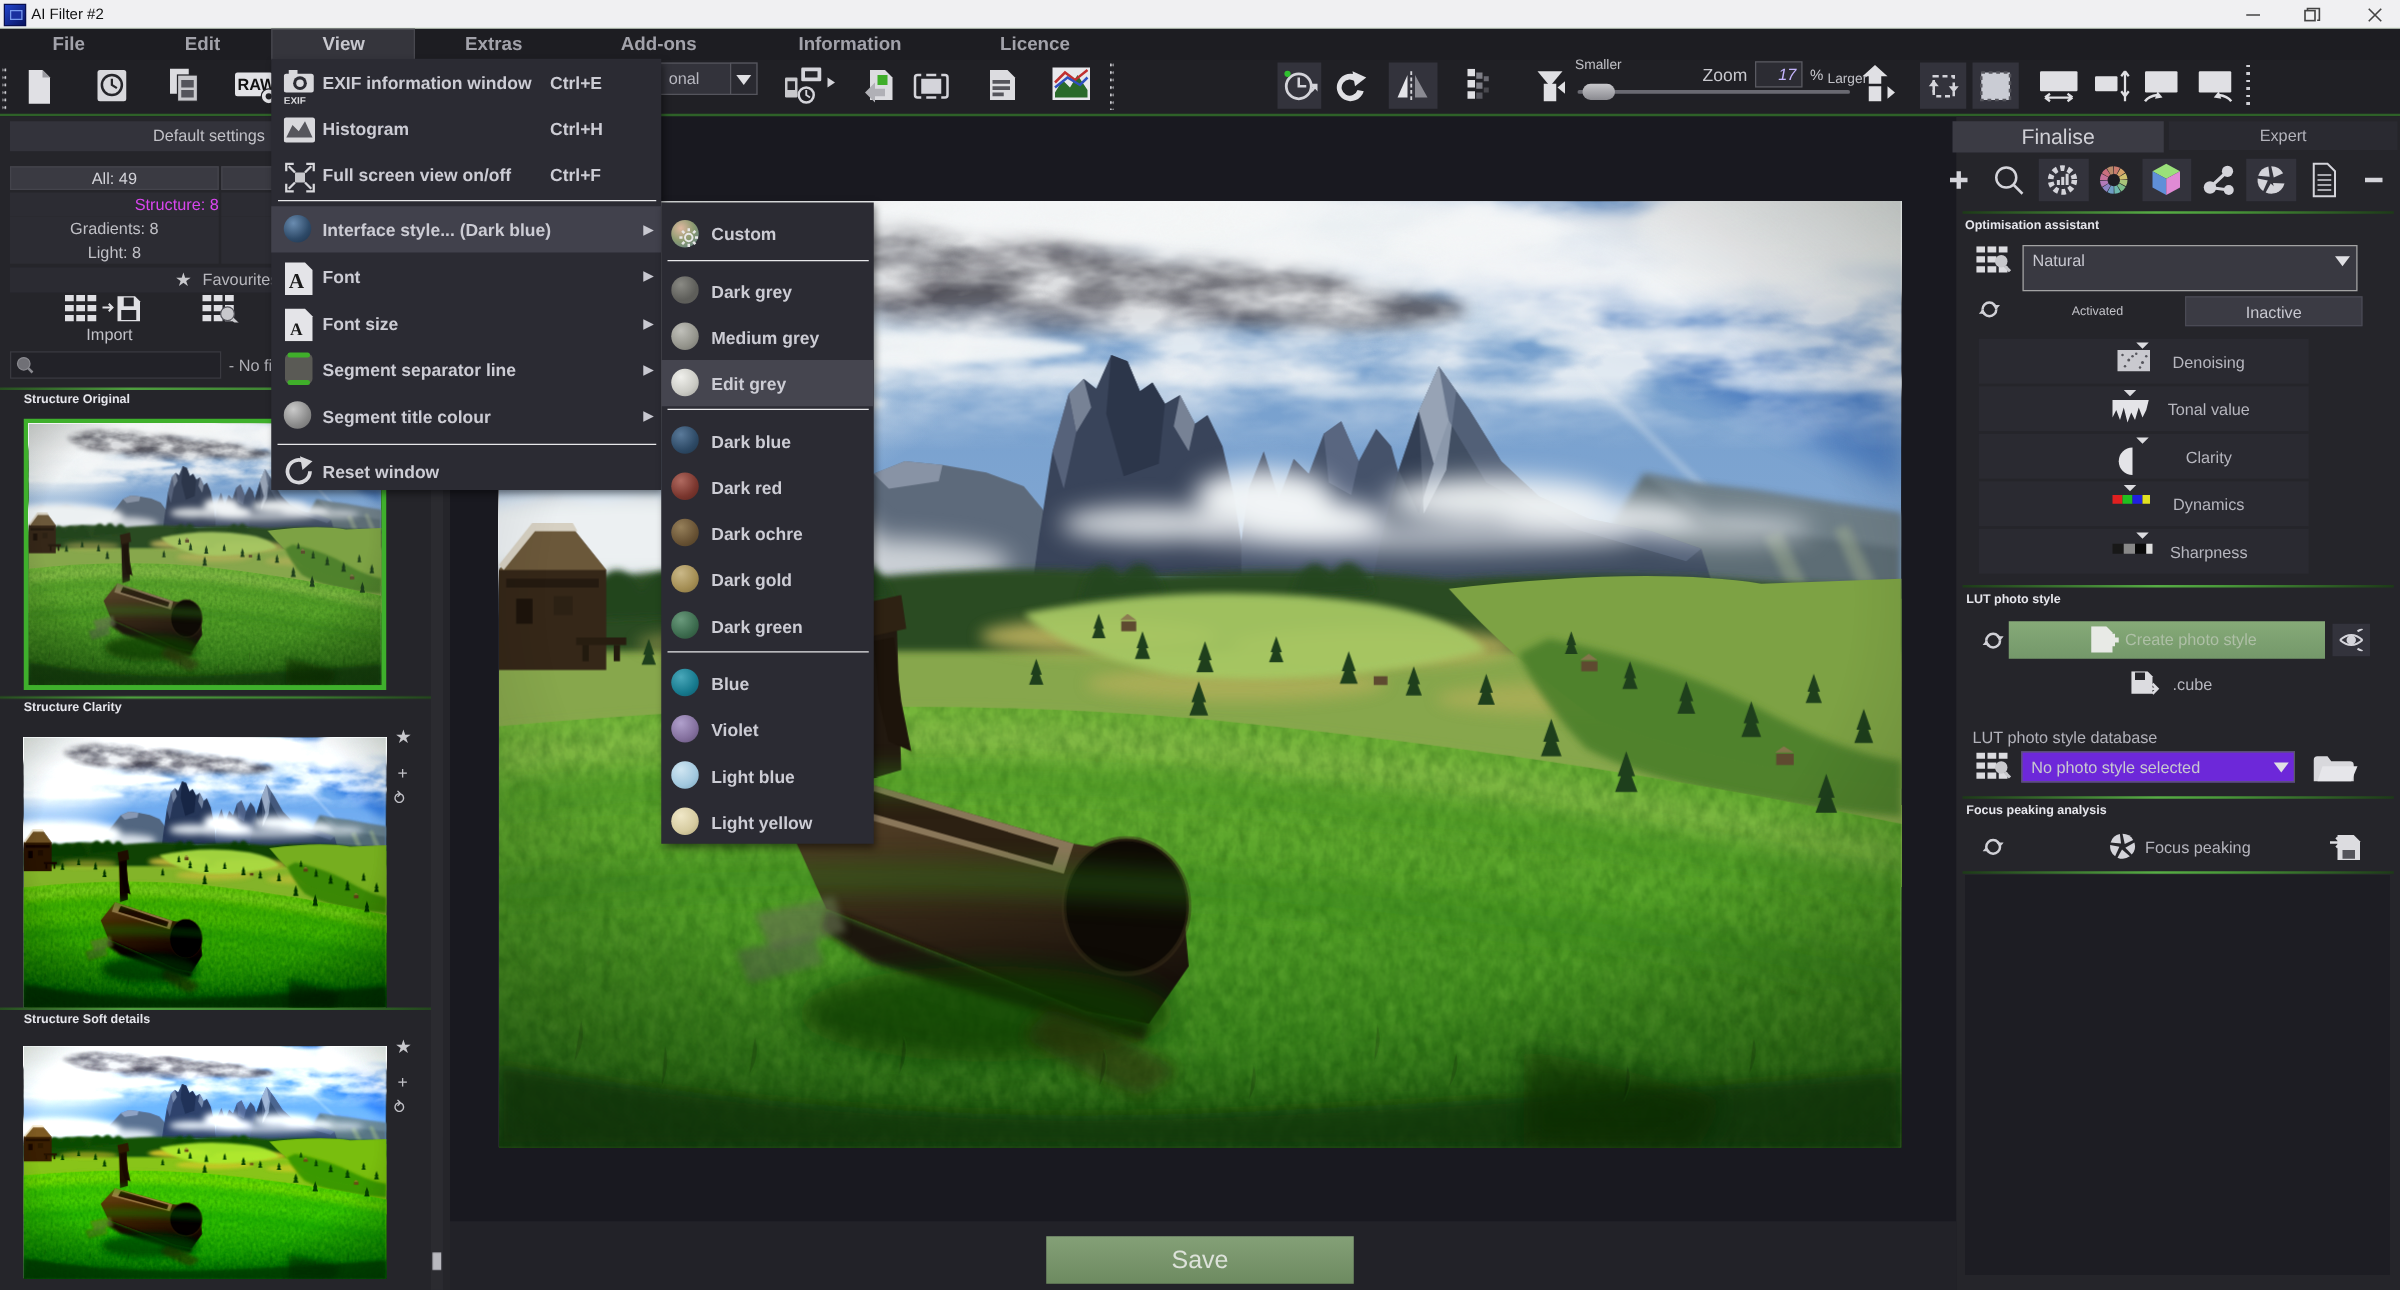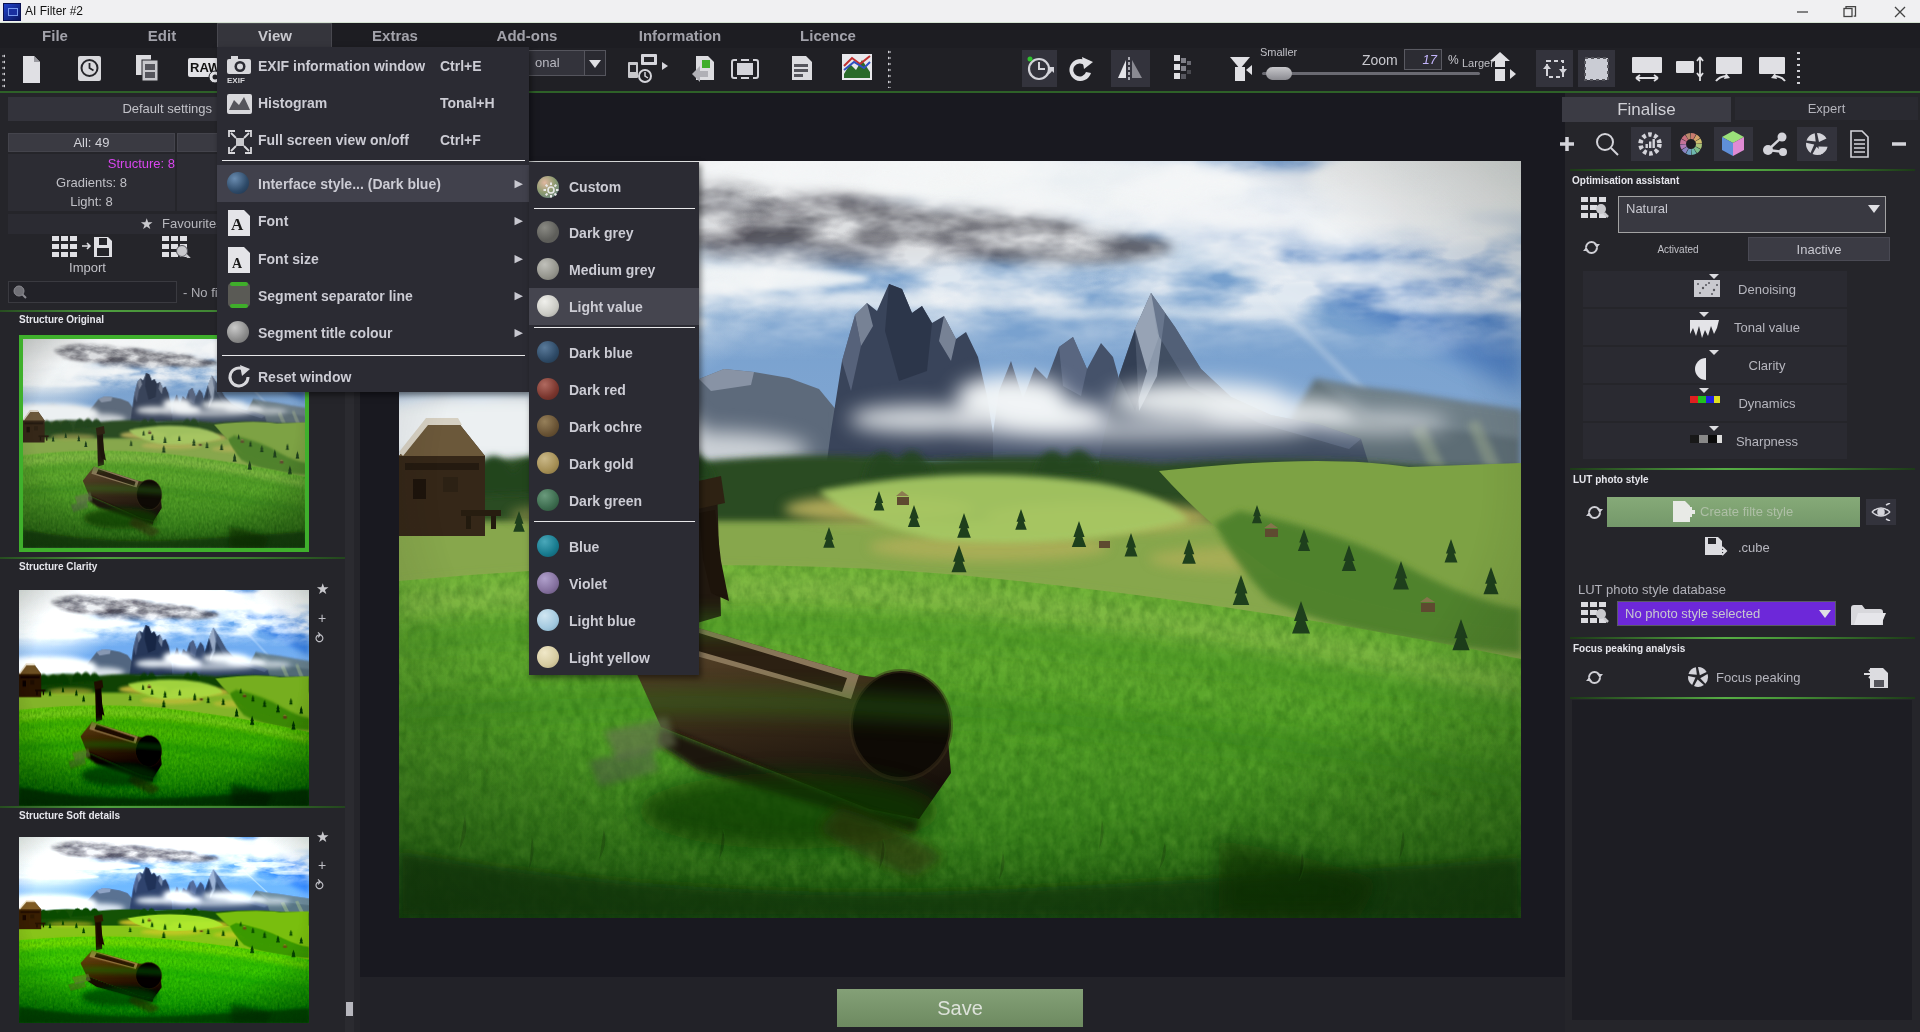--- a/index.html
+++ b/index.html
@@ -657,21 +657,21 @@
     <g fill="none" stroke="#d0d0d6" stroke-width="2">
       <path d="M3 8.5 a5.5 5.5 0 0 1 11 0"></path>
       <path d="M14 8.5 a5.5 5.5 0 0 1 -11 0"></path>
     </g>
   </svg>
 <div class="abs" style="left:1607px;top:497px;width:253px;height:30px;background:linear-gradient(180deg,#86aa78,#74986a);"></div>
 <svg class="abs" style="left:1671px;top:501px" width="30" height="23" viewBox="0 0 30 23">
     <path d="M2 0 h12 l5 5 v16 h-17 z" fill="#e8eae6"></path>
     <path d="M14 11 h10 M19 6 v10" stroke="#e8eae6" stroke-width="4"></path>
   </svg>
-<div class="abs" style="left:1700px;top:504px;font-size:13px;color:#aebfa6;">Create filte style</div>
+<div class="abs" style="left:1700px;top:504px;font-size:13px;color:#aebfa6;">Create photo style</div>
 <div class="ibox" style="left:1866px;top:499px;width:30px;height:26px;">
     <svg style="position:absolute;left:4px;top:4px" width="22" height="18" viewBox="0 0 22 18">
       <g stroke="#d4d4da" fill="none" stroke-width="1.6">
         <path d="M2 9 Q11 1 20 9"></path>
         <path d="M2 9 Q11 17 20 9"></path>
         <circle cx="11" cy="9" r="3" fill="#d4d4da"></circle>
         <path d="M16 2 l4 -2 M16 16 l4 2"></path>
       </g>
     </svg>
   </div>
@@ -745,21 +745,21 @@
         <text x="0" y="28" font-size="8" font-weight="bold" font-family="Liberation Sans" fill="#d8d8dc">EXIF</text>
       </g>
     </svg>
  <div class="mrow" style="top:11px;left:41px;">EXIF information window</div>
     <div class="mrow" style="top:11px;left:223px;">Ctrl+E</div>
  <svg class="abs" style="left:10px;top:45px" width="26" height="24" viewBox="0 0 26 24">
       <rect x="0" y="2" width="25" height="20" rx="2" fill="#d8d8dc"></rect>
       <path d="M2 18 L7 8 L12 13 L17 5 L23 18 Z" fill="#55555c"></path>
     </svg>
  <div class="mrow" style="top:48px;left:41px;">Histogram</div>
-    <div class="mrow" style="top:48px;left:223px;">Tonal+H</div>
+    <div class="mrow" style="top:48px;left:223px;">Ctrl+H</div>
  <svg class="abs" style="left:10px;top:82px" width="26" height="26" viewBox="0 0 26 26">
       <g stroke="#d8d8dc" stroke-width="1.8" fill="none">
         <path d="M2 8 V2 h6 M18 2 h6 v6 M24 18 v6 h-6 M8 24 H2 v-6"></path>
         <path d="M4 4 l5 5 M22 4 l-5 5 M22 22 l-5 -5 M4 22 l5 -5"></path>
       </g>
       <rect x="9" y="9" width="8" height="8" fill="#c8c8cc"></rect>
     </svg>
  <div class="mrow" style="top:85px;left:41px;">Full screen view on/off</div>
     <div class="mrow" style="top:85px;left:223px;">Ctrl+F</div>
  <div class="msep" style="top:113px;"></div>
@@ -813,21 +813,21 @@
         </g>
       </g>
     </svg>
  <div class="mrow" style="top:17px;left:40px;">Custom</div>
  <div class="msep" style="top:46px;"></div>
  <div class="sph" style="left:8px;top:59px;background:radial-gradient(circle at 35% 30%,#8a8a84,#5e5e5a 60%,#48484416);background-color:#5e5e5a;"></div>
     <div class="mrow" style="top:63px;left:40px;">Dark grey</div>
  <div class="sph" style="left:8px;top:96px;background:radial-gradient(circle at 35% 30%,#c0c0ba,#94948c 60%,#70706a);"></div>
     <div class="mrow" style="top:100px;left:40px;">Medium grey</div>
  <div class="sph" style="left:8px;top:133px;background:radial-gradient(circle at 35% 30%,#f0f0ec,#cacac4 60%,#a0a09a);"></div>
-    <div class="mrow" style="top:137px;left:40px;">Light value</div>
+    <div class="mrow" style="top:137px;left:40px;">Edit grey</div>
  <div class="msep" style="top:165px;"></div>
  <div class="sph" style="left:8px;top:179px;background:radial-gradient(circle at 35% 30%,#5a7a9a,#2e4a66 60%,#1e3448);"></div>
     <div class="mrow" style="top:183px;left:40px;">Dark blue</div>
  <div class="sph" style="left:8px;top:216px;background:radial-gradient(circle at 35% 30%,#b06a60,#7a362e 60%,#58241e);"></div>
     <div class="mrow" style="top:220px;left:40px;">Dark red</div>
  <div class="sph" style="left:8px;top:253px;background:radial-gradient(circle at 35% 30%,#96805a,#685234 60%,#4a3a22);"></div>
     <div class="mrow" style="top:257px;left:40px;">Dark ochre</div>
  <div class="sph" style="left:8px;top:290px;background:radial-gradient(circle at 35% 30%,#cab888,#a48e54 60%,#7e6c3c);"></div>
     <div class="mrow" style="top:294px;left:40px;">Dark gold</div>
  <div class="sph" style="left:8px;top:327px;background:radial-gradient(circle at 35% 30%,#6a9a7c,#3c6b4e 60%,#284a34);"></div>

